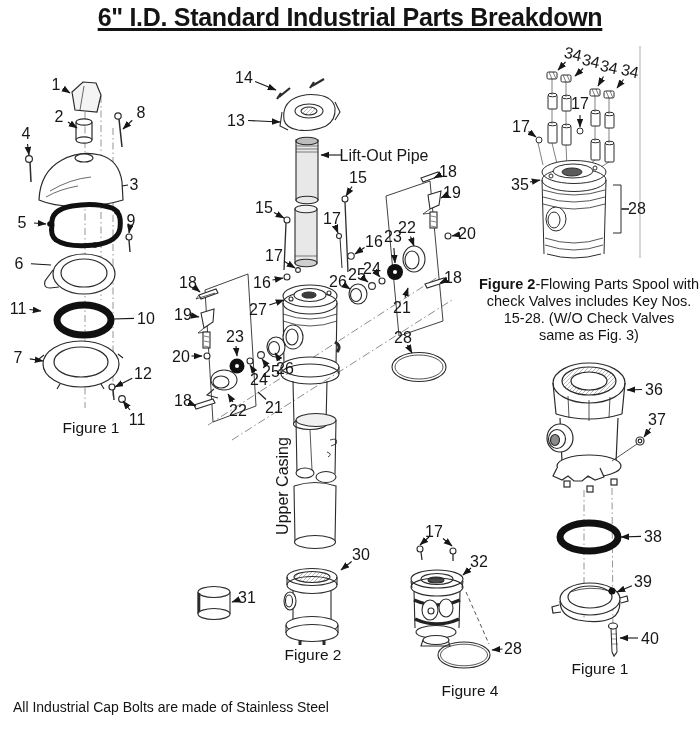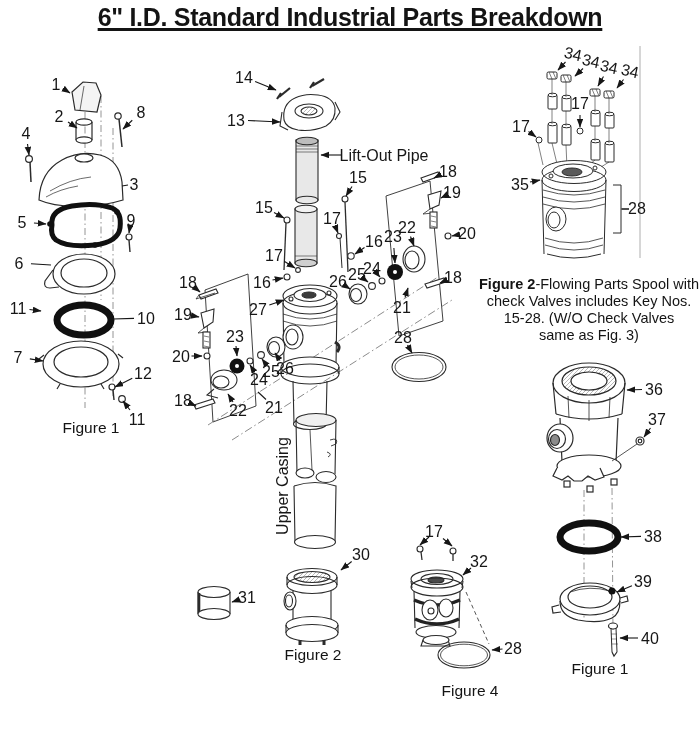--- a/index.html
+++ b/index.html
@@ -453,13 +453,14 @@
   <div class="abs figcap" style="left:470px;top:691px">Figure 4</div>
   <div class="abs figcap" style="left:600px;top:669px">Figure 1</div>
 
   <div id="fig4cap" class="abs" style="left:589px;top:276px">
     <div><b>Figure 2</b><span>-Flowing Parts Spool with</span></div>
     <div>check Valves includes Key Nos.</div>
     <div>15-28. (W/O Check Valves</div>
     <div>same as Fig. 3)</div>
   </div>
 
+  <div id="footer" class="abs" style="left:13px;top:699px">All Industrial Cap Bolts are made of Stainless Steel</div>
 </div>
 
 </body></html>

